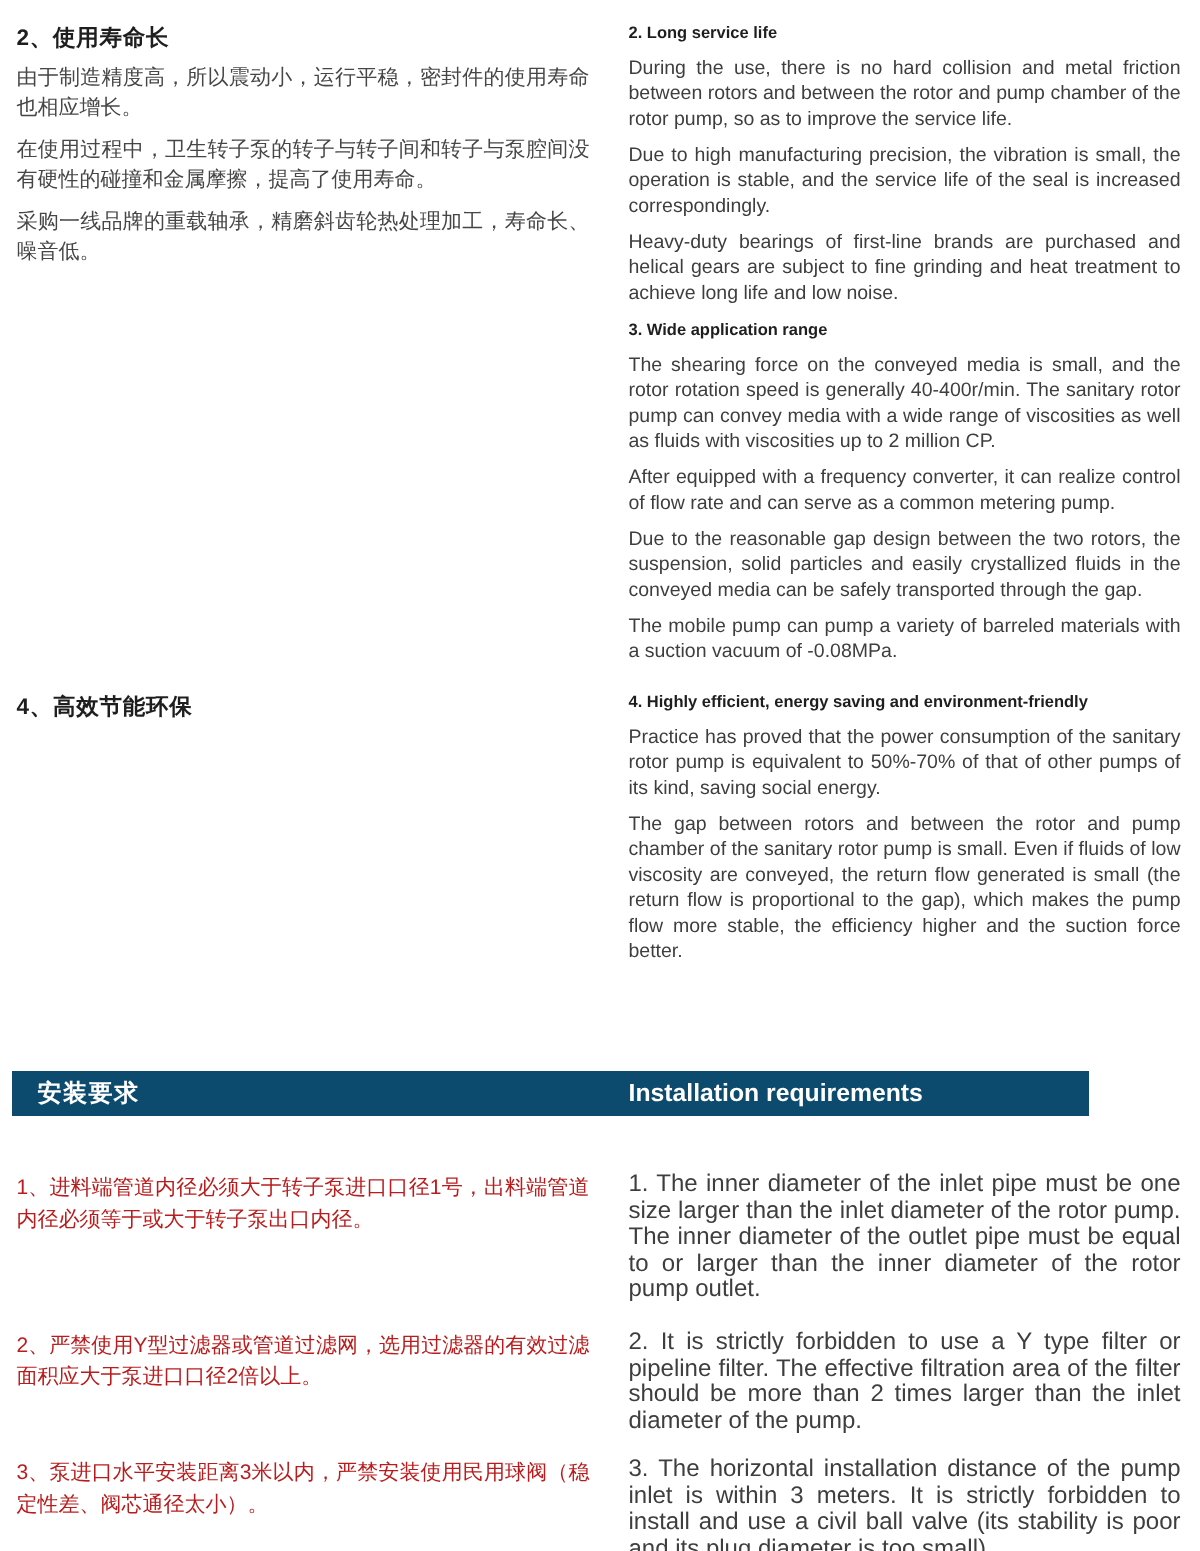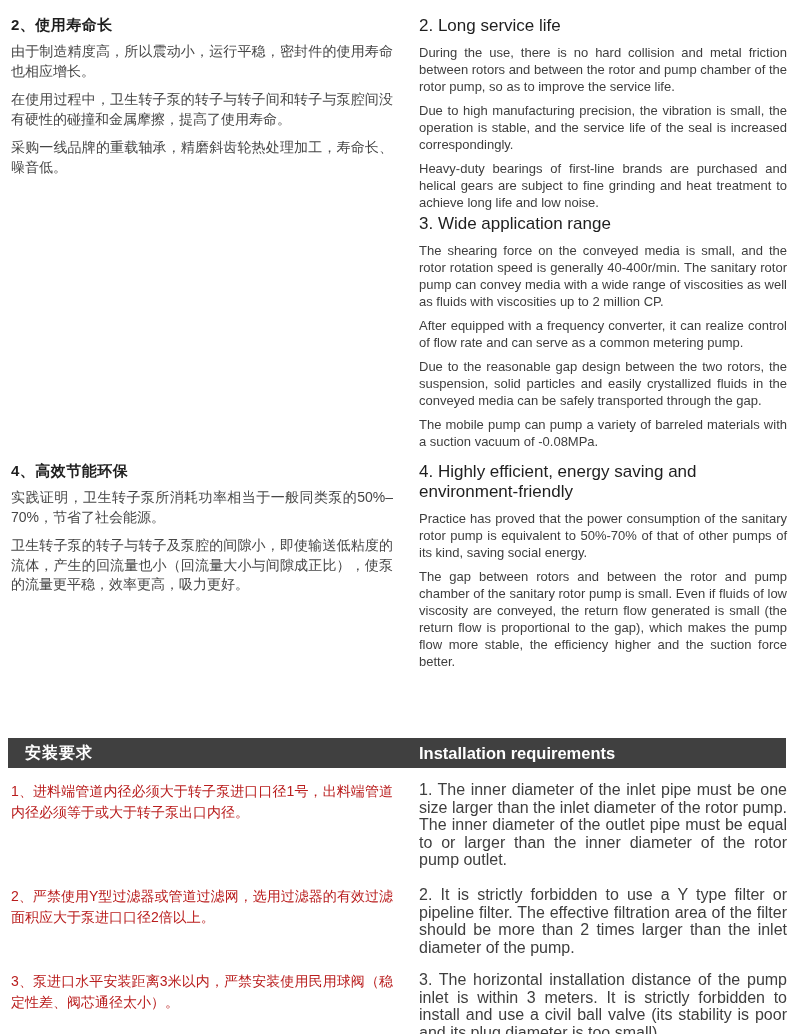--- a/index.html
+++ b/index.html
@@ -16,22 +16,22 @@
   .col-en { position: absolute; left: 419px; width: 368px; }
 
   .zh-title {
     font-size: 15px;
     font-weight: bold;
     color: #1e1e1e;
     margin-bottom: 7px;
     letter-spacing: 0.5px;
   }
   .en-title {
-    font-size: 17px;
-    font-weight: normal;
+    font-size: 11px;
+    font-weight: bold;
     color: #1e1e1e;
     margin-bottom: 8px;
   }
   .zh-body p {
     font-size: 14px;
     line-height: 19.5px;
     color: #464646;
     text-align: justify;
     margin-bottom: 9px;
   }
@@ -40,24 +40,24 @@
     line-height: 17px;
     color: #3e3e3e;
     text-align: justify;
     margin-bottom: 7px;
   }
   .zh-body p:last-child, .en-body p:last-child { margin-bottom: 0; }
 
   .banner {
     position: absolute;
     left: 8px;
-    top: 738px;
-    width: 778px;
+    top: 714px;
+    width: 718px;
     height: 30px;
-    background: #404040;
+    background: #0c4a6e;
     display: flex;
     align-items: center;
   }
   .banner .banner-zh {
     position: absolute;
     left: 17px;
     color: #ffffff;
     font-size: 16px;
     font-weight: bold;
     letter-spacing: 1px;
@@ -118,24 +118,20 @@
     <div class="en-body">
       <p>The shearing force on the conveyed media is small, and the rotor rotation speed is generally 40-400r/min. The sanitary rotor pump can convey media with a wide range of viscosities as well as fluids with viscosities up to 2 million CP.</p>
       <p>After equipped with a frequency converter, it can realize control of flow rate and can serve as a common metering pump.</p>
       <p>Due to the reasonable gap design between the two rotors, the suspension, solid particles and easily crystallized fluids in the conveyed media can be safely transported through the gap.</p>
       <p>The mobile pump can pump a variety of barreled materials with a suction vacuum of -0.08MPa.</p>
     </div>
   </div>
 
   <div class="col-zh sec4">
     <div class="zh-title">4、高效节能环保</div>
-    <div class="zh-body">
-      <p>实践证明，卫生转子泵所消耗功率相当于一般同类泵的50%–70%，节省了社会能源。</p>
-      <p>卫生转子泵的转子与转子及泵腔的间隙小，即使输送低粘度的流体，产生的回流量也小（回流量大小与间隙成正比），使泵的流量更平稳，效率更高，吸力更好。</p>
-    </div>
   </div>
   <div class="col-en sec4">
     <div class="en-title">4. Highly efficient, energy saving and environment-friendly</div>
     <div class="en-body">
       <p>Practice has proved that the power consumption of the sanitary rotor pump is equivalent to 50%-70% of that of other pumps of its kind, saving social energy.</p>
       <p>The gap between rotors and between the rotor and pump chamber of the sanitary rotor pump is small. Even if fluids of low viscosity are conveyed, the return flow generated is small (the return flow is proportional to the gap), which makes the pump flow more stable, the efficiency higher and the suction force better.</p>
     </div>
   </div>
 
   <div class="banner">

